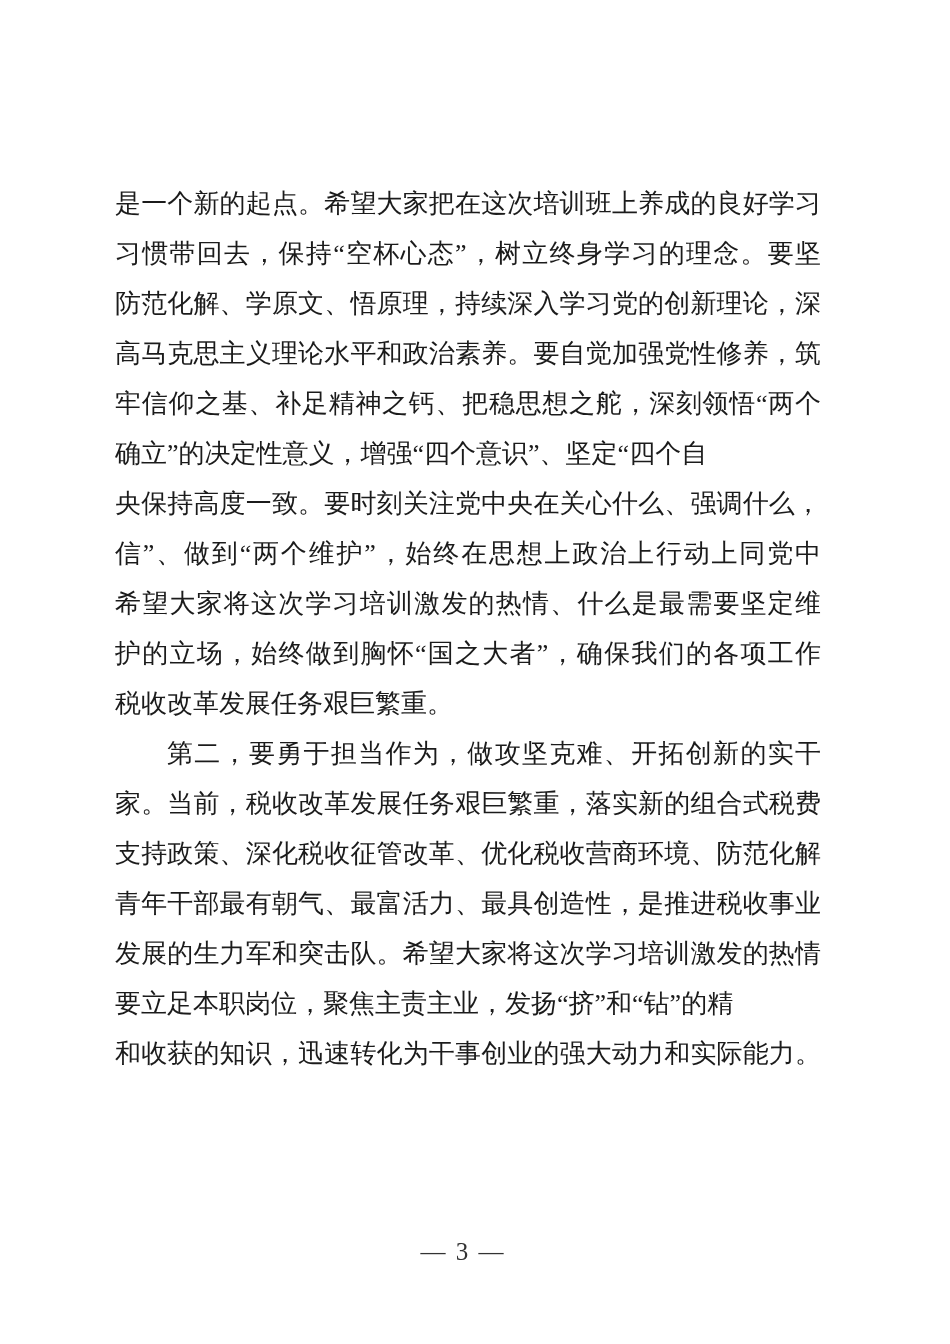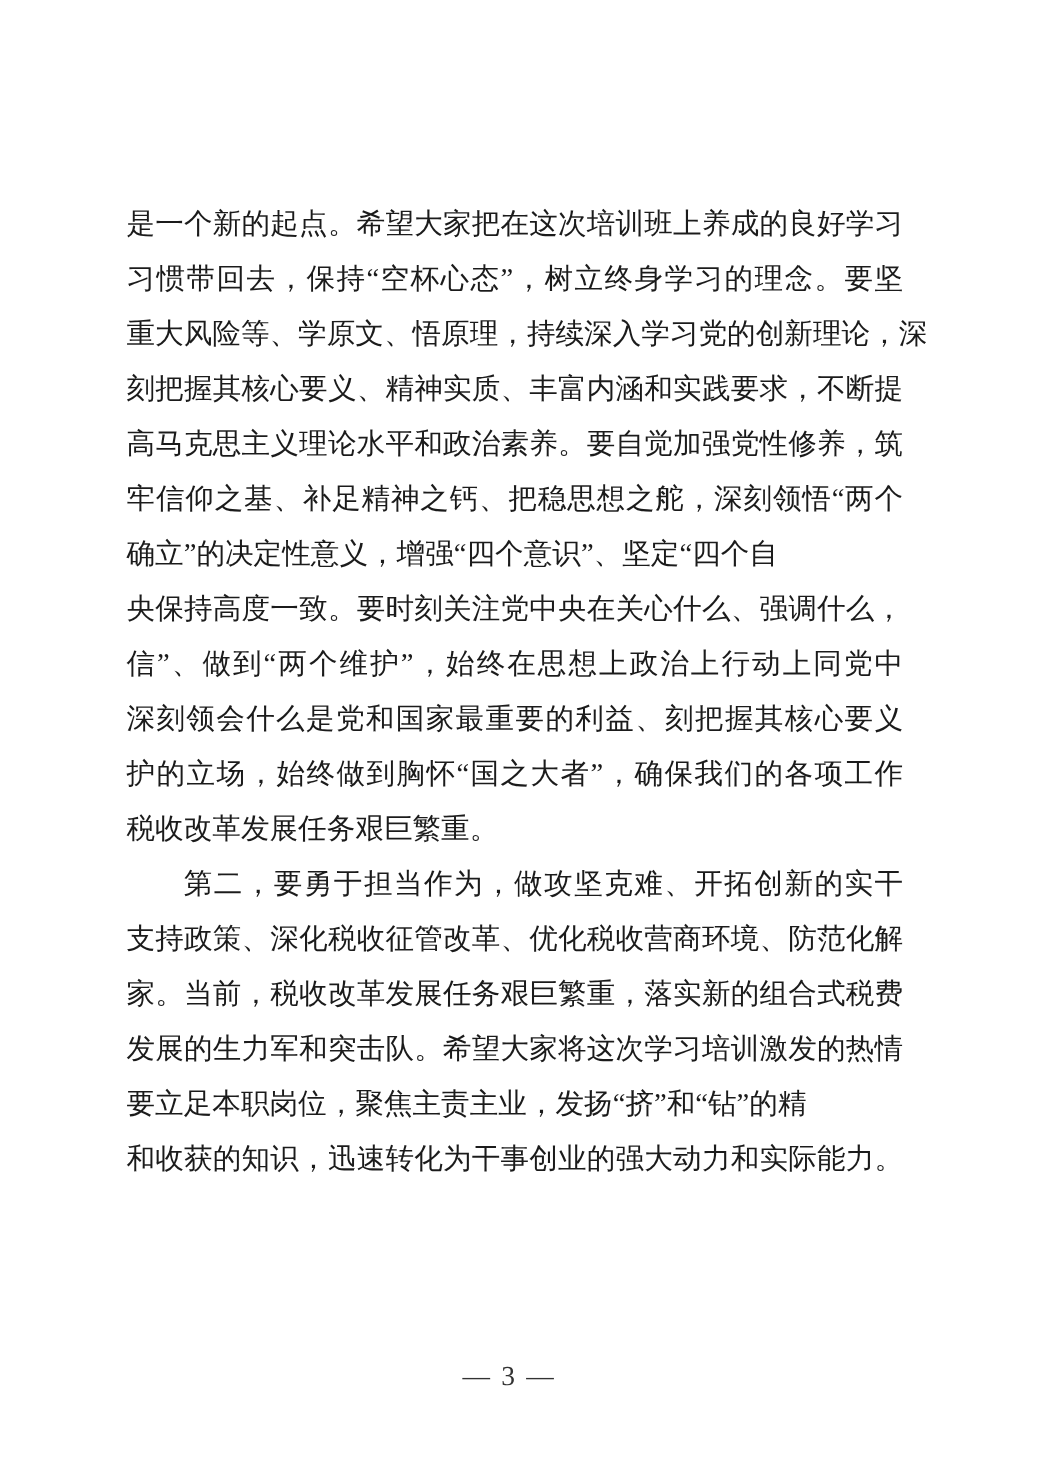--- a/index.html
+++ b/index.html
@@ -53,33 +53,33 @@
   }
 </style>
 </head>
 <body>
 
 <div class="page">
 
   <div class="text-block">
     <div class="line">是一个新的起点。希望大家把在这次培训班上养成的良好学习</div>
     <div class="line">习惯带回去，保持“空杯心态”，树立终身学习的理念。要坚</div>
-    <div class="line">重大风险等、学原文、悟原理，持续深入学习党的创新理论，深</div>
-    <div class="line">刻把握其核心要义、精神实质、丰富内涵和实践要求，不断提</div>
+    <div class="line">防范化解、学原文、悟原理，持续深入学习党的创新理论，深</div>
     <div class="line">高马克思主义理论水平和政治素养。要自觉加强党性修养，筑</div>
     <div class="line">牢信仰之基、补足精神之钙、把稳思想之舵，深刻领悟“两个</div>
     <div class="line noj">确立”的决定性意义，增强“四个意识”、坚定“四个自</div>
     <div class="line">央保持高度一致。要时刻关注党中央在关心什么、强调什么，</div>
     <div class="line">信”、做到“两个维护”，始终在思想上政治上行动上同党中</div>
-    <div class="line">深刻领会什么是党和国家最重要的利益、刻把握其核心要义</div>
+    <div class="line">希望大家将这次学习培训激发的热情、什么是最需要坚定维</div>
     <div class="line">护的立场，始终做到胸怀“国之大者”，确保我们的各项工作</div>
     <div class="line noj">税收改革发展任务艰巨繁重。</div>
     <div class="line indent">第二，要勇于担当作为，做攻坚克难、开拓创新的实干</div>
+    <div class="line">家。当前，税收改革发展任务艰巨繁重，落实新的组合式税费</div>
     <div class="line">支持政策、深化税收征管改革、优化税收营商环境、防范化解</div>
-    <div class="line">家。当前，税收改革发展任务艰巨繁重，落实新的组合式税费</div>
+    <div class="line">青年干部最有朝气、最富活力、最具创造性，是推进税收事业</div>
     <div class="line">发展的生力军和突击队。希望大家将这次学习培训激发的热情</div>
     <div class="line noj">要立足本职岗位，聚焦主责主业，发扬“挤”和“钻”的精</div>
     <div class="line">和收获的知识，迅速转化为干事创业的强大动力和实际能力。</div>
   </div>
 
   <div class="footer">— 3 —</div>
 
 </div>
 
 </body></html>

